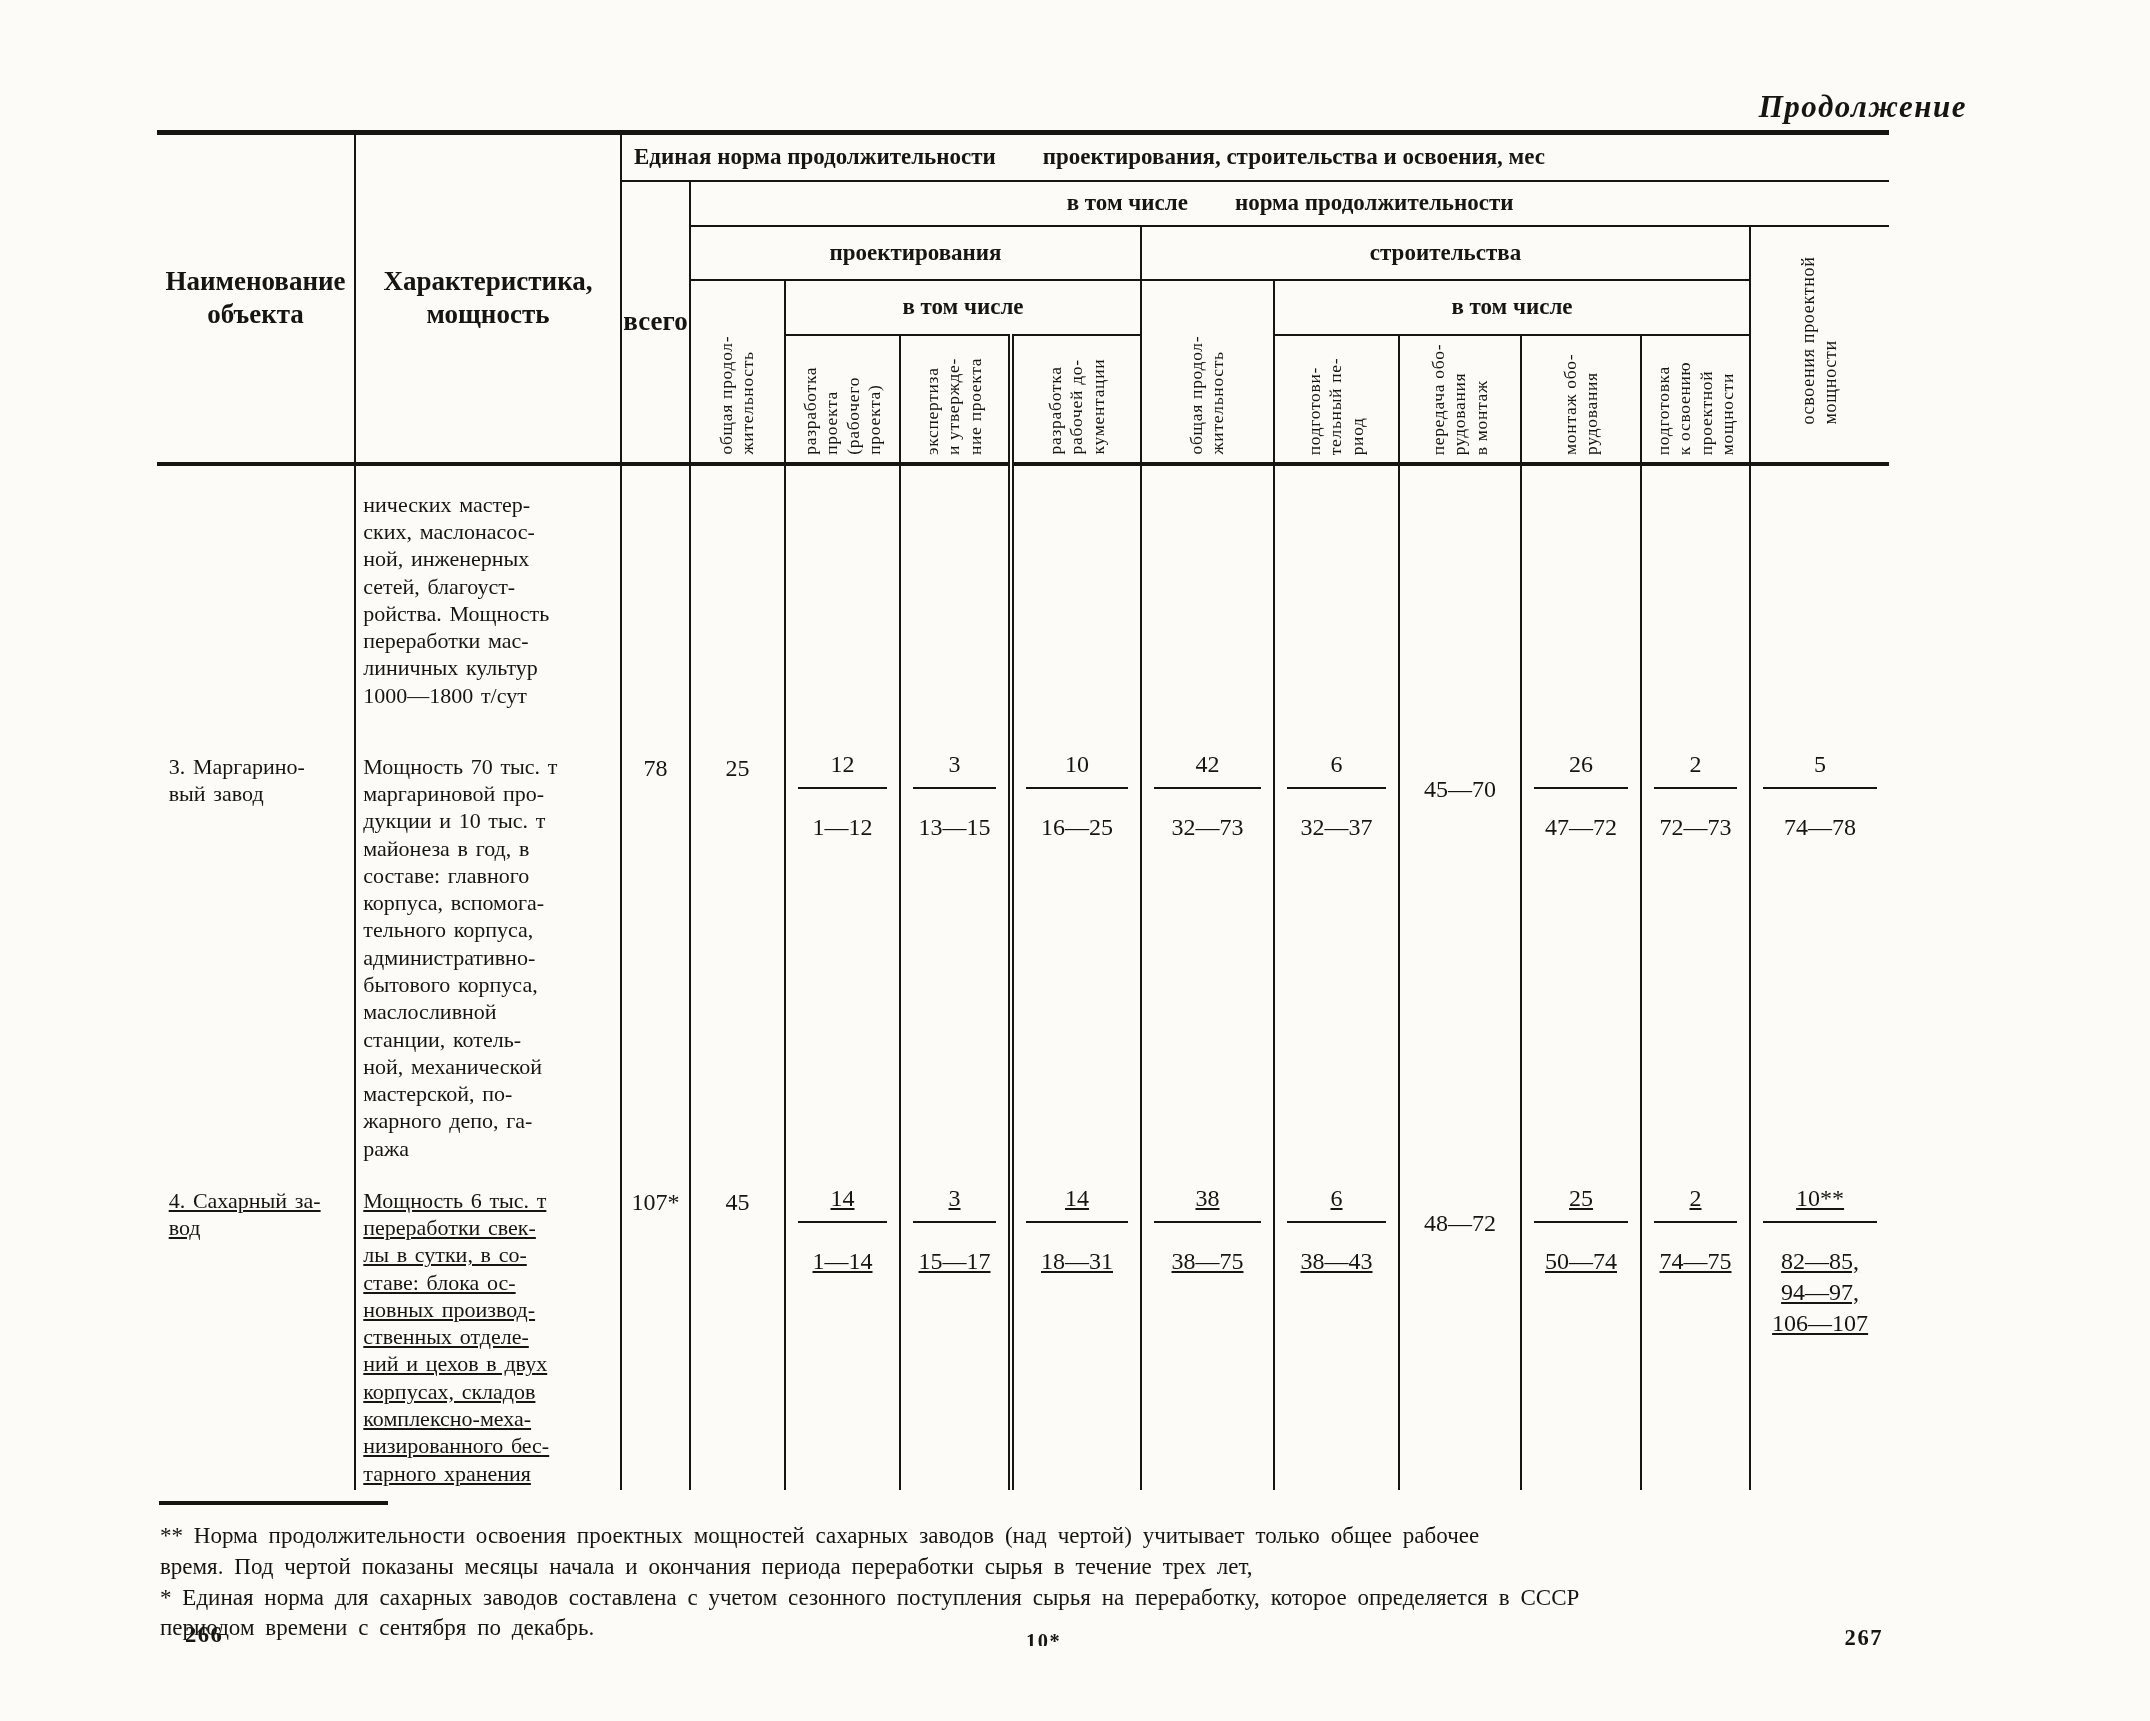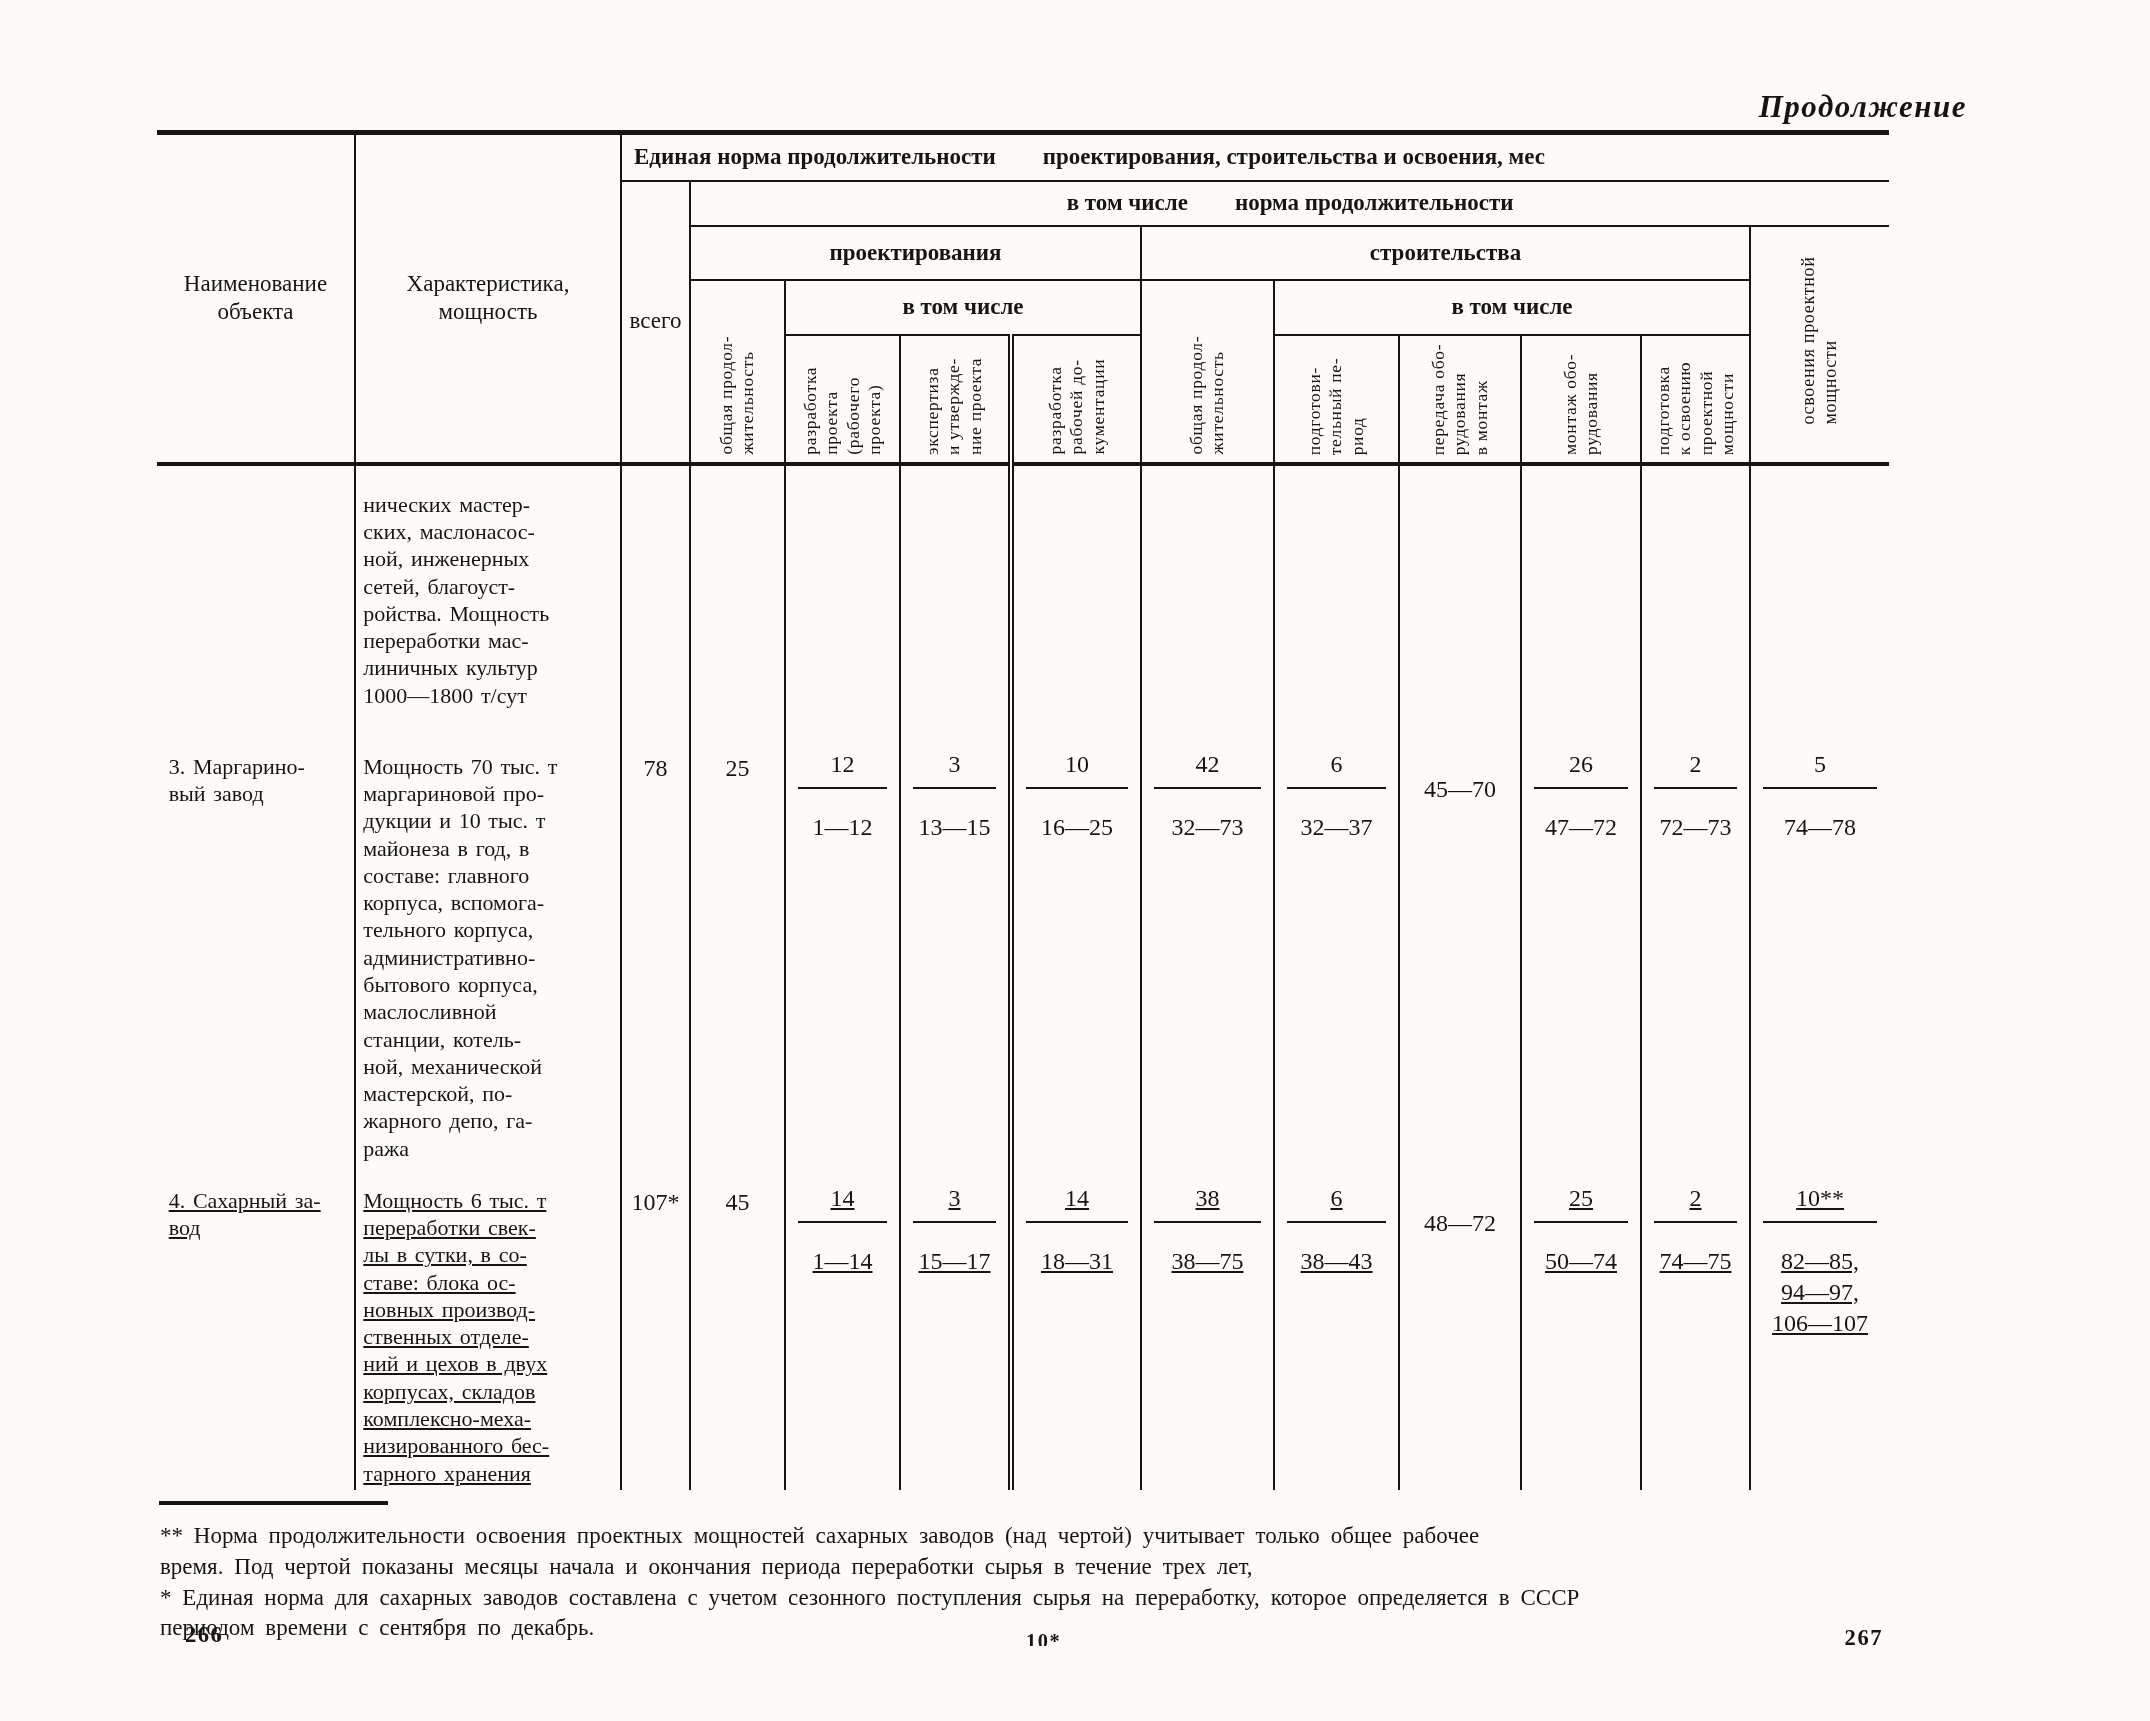--- a/index.html
+++ b/index.html
@@ -22,21 +22,21 @@
     width: 1732px; table-layout: fixed; border-collapse: collapse;
     border-top: 5.1px solid #17150f;
   }
   th, td { padding: 0; font-weight: normal; vertical-align: top; }
 
   
   thead th { vertical-align: middle; text-align: center; }
   tr.hr1 { height: 48px; } tr.hr2 { height: 45px; } tr.hr3 { height: 54px; }
   tr.hr4 { height: 55px; } tr.hr5 { height: 127px; }
 
-  .hdr-label { font-size: 23px; font-weight: normal; white-space: pre-line; line-height: 1.25; }
+  .hdr-label { font-size: 27px; font-weight: bold; white-space: pre-line; line-height: 1.25; }
   .band-label { font-size: 23px; font-weight: bold; }
 
   .th-c1 { border-right: 2.2px solid #17150f; }
   .th-c2 { border-right: 2.2px solid #17150f; }
   .th-c3 { border-right: 2.2px solid #17150f; }
   .top-band { border-bottom: 2.9px solid #17150f; text-align: left; padding-left: 12px; }
   .top-band .gap, .band2 .gap { display: inline-block; width: 47px; }
   .band2 { border-bottom: 2.9px solid #17150f; }
   .band-design { border-bottom: 2.9px solid #17150f; }
   .band-constr { border-bottom: 2.9px solid #17150f; border-left: 2.2px solid #17150f; }

